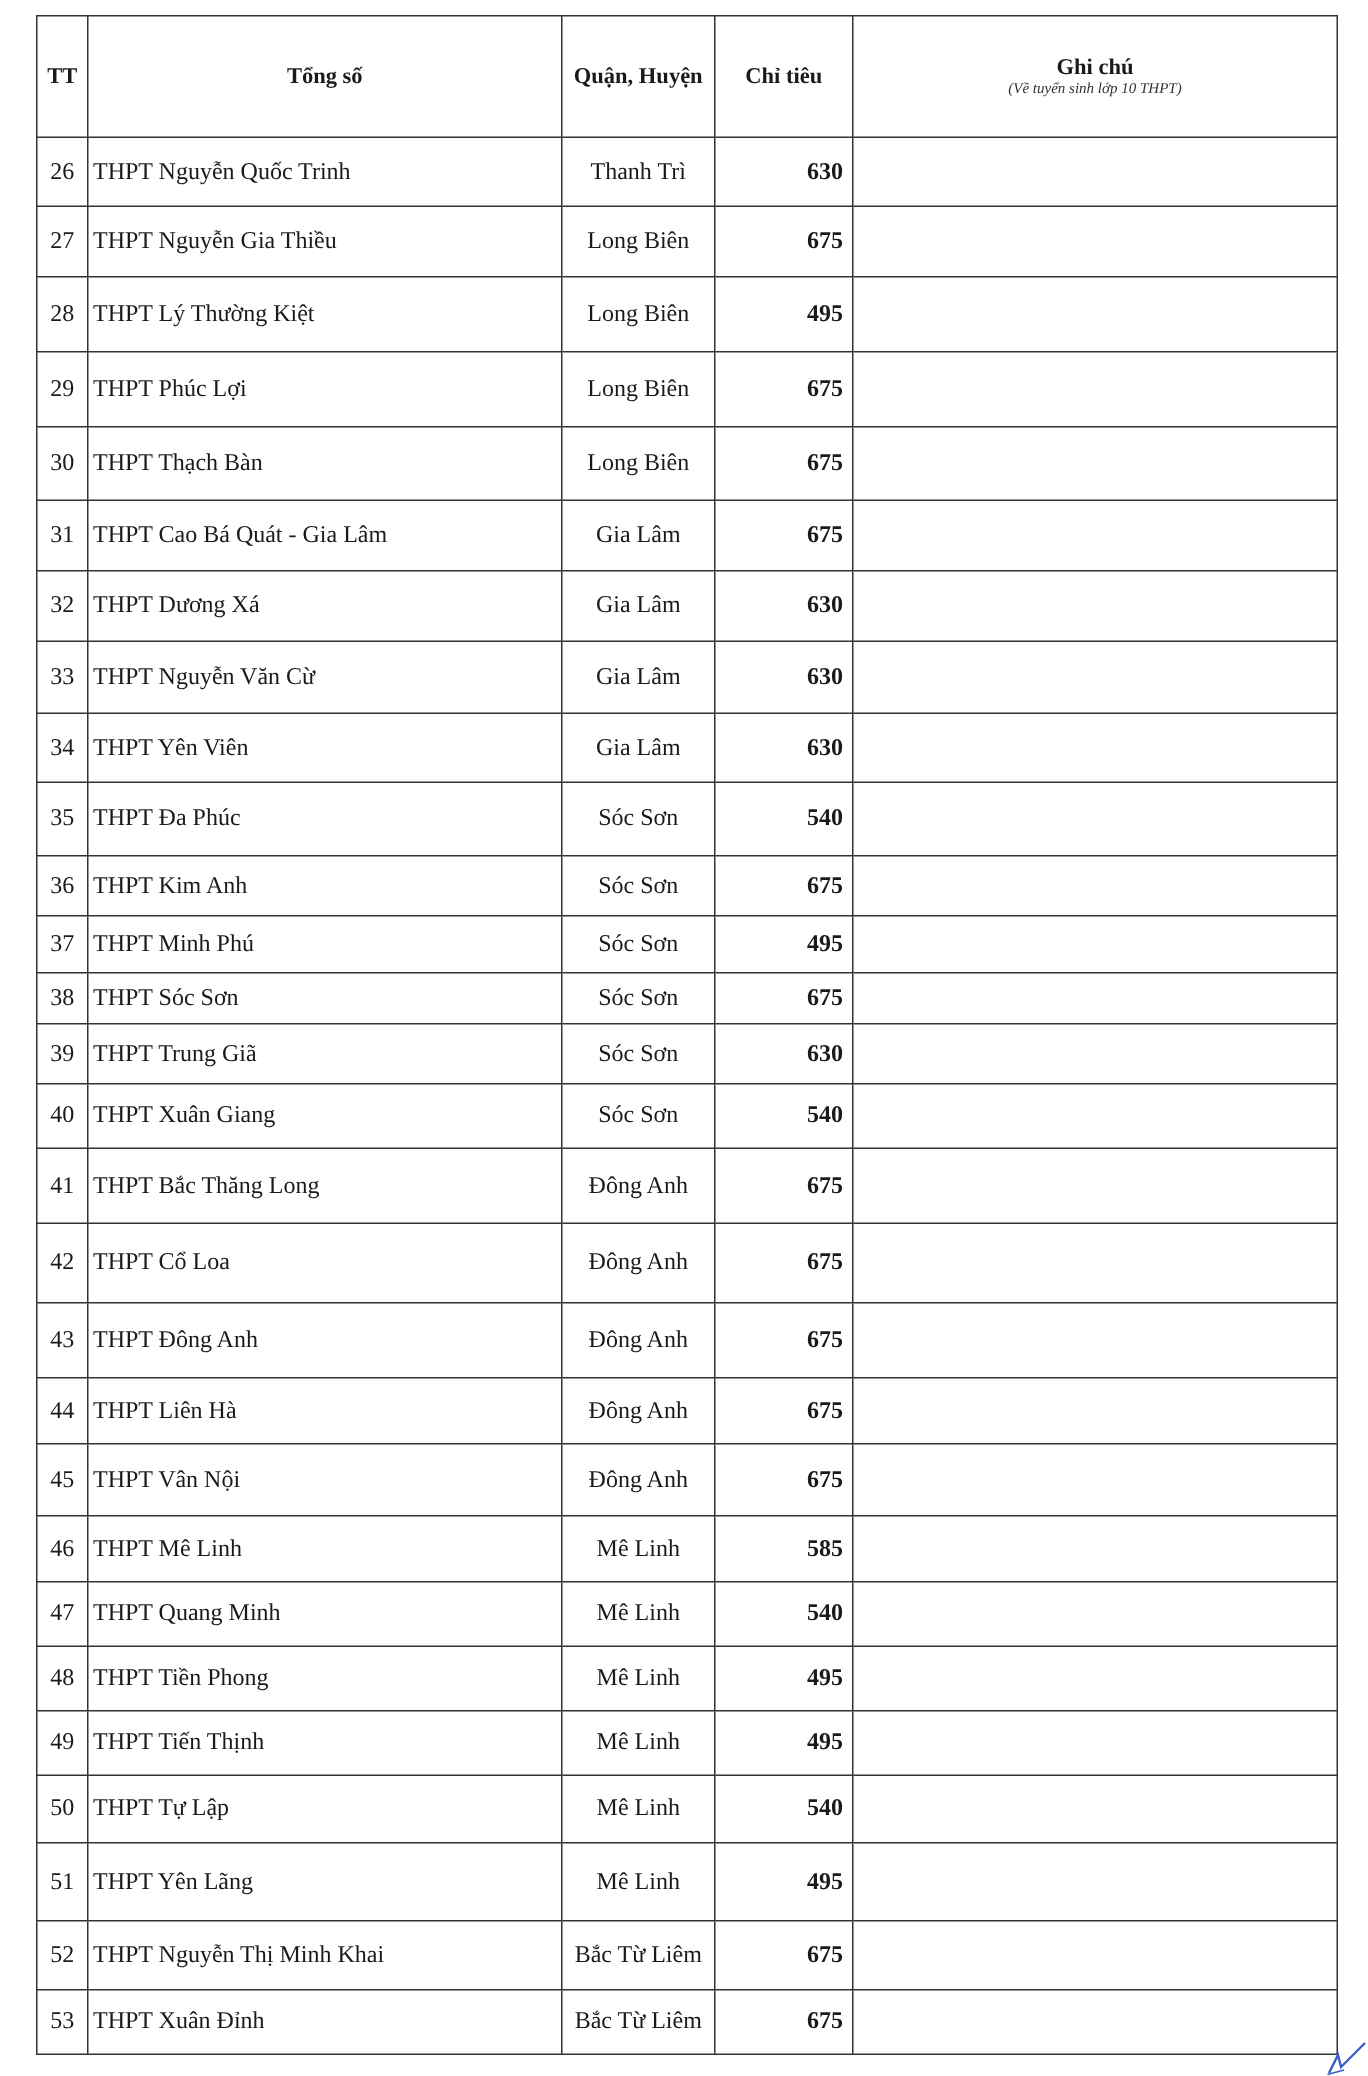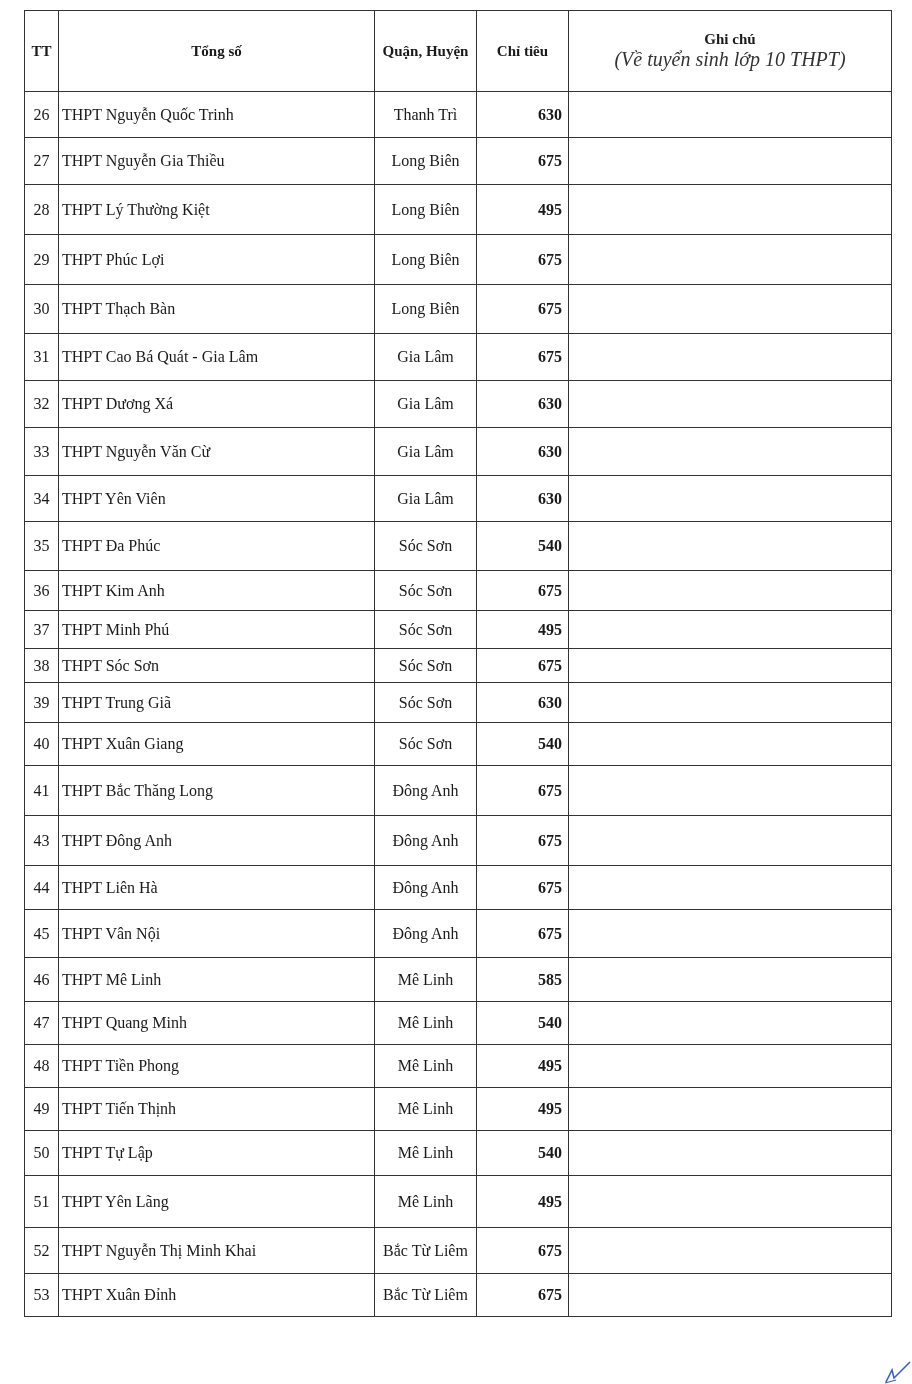--- a/index.html
+++ b/index.html
@@ -5,21 +5,21 @@
   html,body{margin:0;padding:0;background:#fff;}
   body{width:912px;height:1384px;position:relative;overflow:hidden;font-family:"Liberation Serif","DejaVu Serif",serif;color:#1a1a1a;}
   table{position:absolute;left:24px;top:10px;border-collapse:collapse;table-layout:fixed;width:867px;}
   td,th{border:1.4px solid #333;padding:0;font-size:16px;font-weight:normal;}
   th{font-weight:bold;font-size:15px;text-align:center;}
   .c-tt{width:33px;text-align:center;}
   .c-name{width:315px;text-align:left;padding-left:3px;}
   .c-dist{width:101px;text-align:center;}
   .c-quota{width:91px;text-align:right;padding-right:6px;font-weight:bold;}
   .c-note{width:322px;}
-  .note-sub{display:block;font-weight:normal;font-style:italic;font-size:20px;color:#333;}
+  .note-sub{display:block;font-weight:normal;font-style:italic;font-size:10px;color:#333;}
   .sig{position:absolute;left:882px;top:1358px;width:30px;height:26px;}
 </style>
 </head>
 <body>
 
 <table>
   <thead>
     <tr style="height:81px;">
       <th class="c-tt">TT</th>
       <th class="c-name" style="text-align:center;padding-left:0;">Tổng số</th>
@@ -137,20 +137,27 @@
         <td class="c-quota">540</td>
         <td class="c-note"></td>
       </tr>
       <tr style="height: 50px;">
         <td class="c-tt">41</td>
         <td class="c-name">THPT Bắc Thăng Long</td>
         <td class="c-dist">Đông Anh</td>
         <td class="c-quota">675</td>
         <td class="c-note"></td>
       </tr>
+      <tr style="height: 53px;">
+        <td class="c-tt">42</td>
+        <td class="c-name">THPT Cổ Loa</td>
+        <td class="c-dist">Đông Anh</td>
+        <td class="c-quota">675</td>
+        <td class="c-note"></td>
+      </tr>
       <tr style="height: 50px; margin-top: 41px;">
         <td class="c-tt">43</td>
         <td class="c-name">THPT Đông Anh</td>
         <td class="c-dist">Đông Anh</td>
         <td class="c-quota">675</td>
         <td class="c-note"></td>
       </tr>
       <tr style="height: 44px;">
         <td class="c-tt">44</td>
         <td class="c-name">THPT Liên Hà</td>

